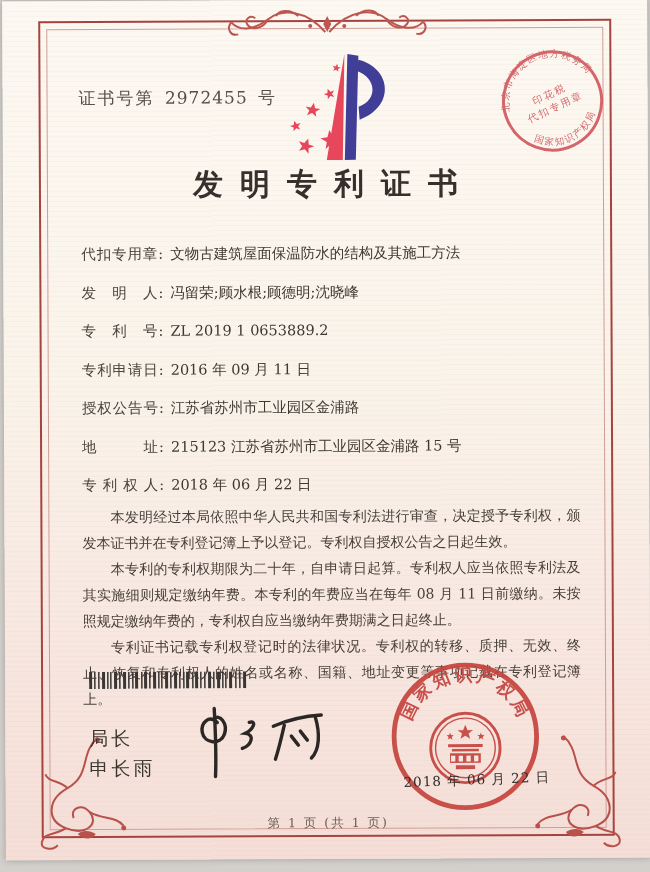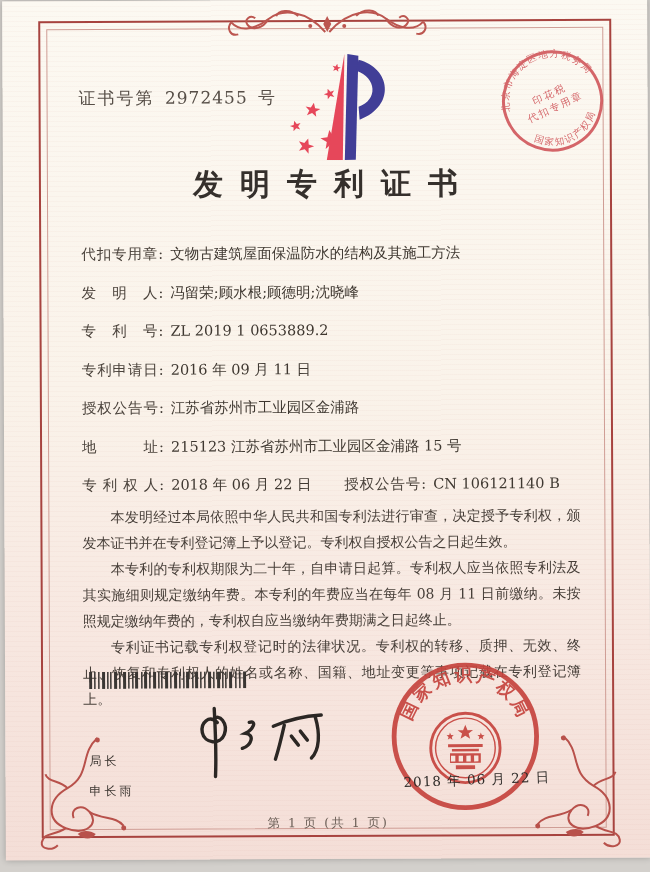--- a/index.html
+++ b/index.html
@@ -50,22 +50,22 @@
   .colon{margin:0 7px 0 1px;}
   .fvalue{color:#3f3831;}
   .pair2{position:absolute;left:262px;top:0;white-space:nowrap;}
   .bodytext{
     position:absolute;left:78px;top:503px;width:498px;
     font-size:14px;line-height:26px;color:#473f39;text-align:justify;
   }
   .bodytext p{margin:0;text-indent:2em;}
   .barcode{position:absolute;left:84px;top:671px;}
   .officer{
-    position:absolute;left:84px;top:745px;
-    font-size:12px;color:#3b3530;letter-spacing:3px;line-height:30px;
+    position:absolute;left:84px;top:722px;
+    font-size:19px;color:#3b3530;letter-spacing:3px;line-height:30px;
   }
   .signature{position:absolute;left:182px;top:696px;}
   .seal{position:absolute;left:383px;top:660px;opacity:.92;}
   .seal-date{
     position:absolute;left:398px;top:772px;width:140px;
     font-size:13.5px;color:#2f2c29;letter-spacing:1px;
     transform:rotate(-2deg);white-space:nowrap;
   }
   .footer{
     position:absolute;left:36px;right:36px;top:815px;
@@ -186,23 +186,20 @@
       <span class="flabel">专利申请日</span><span class="colon">:</span><span class="fvalue">2016 年 09 月 11 日</span>
     </div>
     <div class="frow">
       <span class="flabel">授权公告号</span><span class="colon">:</span><span class="fvalue">江苏省苏州市工业园区金浦路</span>
     </div>
     <div class="frow">
       <span class="flabel">地址</span><span class="colon">:</span><span class="fvalue">215123 江苏省苏州市工业园区金浦路 15 号</span>
     </div>
     <div class="frow">
       <span class="flabel">专利权人</span><span class="colon">:</span><span class="fvalue">2018 年 06 月 22 日</span>
-      <span class="pair2">
-        <span class="flabel">授权公告号</span><span class="colon">:</span><span class="fvalue">CN 106121140 B</span>
-      </span>
     </div>
   </div>
 
   <div class="bodytext">
     <p>本发明经过本局依照中华人民共和国专利法进行审查，决定授予专利权，颁发本证书并在专利登记簿上予以登记。专利权自授权公告之日起生效。</p>
     <p>本专利的专利权期限为二十年，自申请日起算。专利权人应当依照专利法及其实施细则规定缴纳年费。本专利的年费应当在每年 08 月 11 日前缴纳。未按照规定缴纳年费的，专利权自应当缴纳年费期满之日起终止。</p>
     <p>专利证书记载专利权登记时的法律状况。专利权的转移、质押、无效、终止、恢复和专利权人的姓名或名称、国籍、地址变更等事项记载在专利登记簿上。</p>
   </div>
 
   <svg class="barcode" width="158" height="17" viewBox="0 0 158 17">

